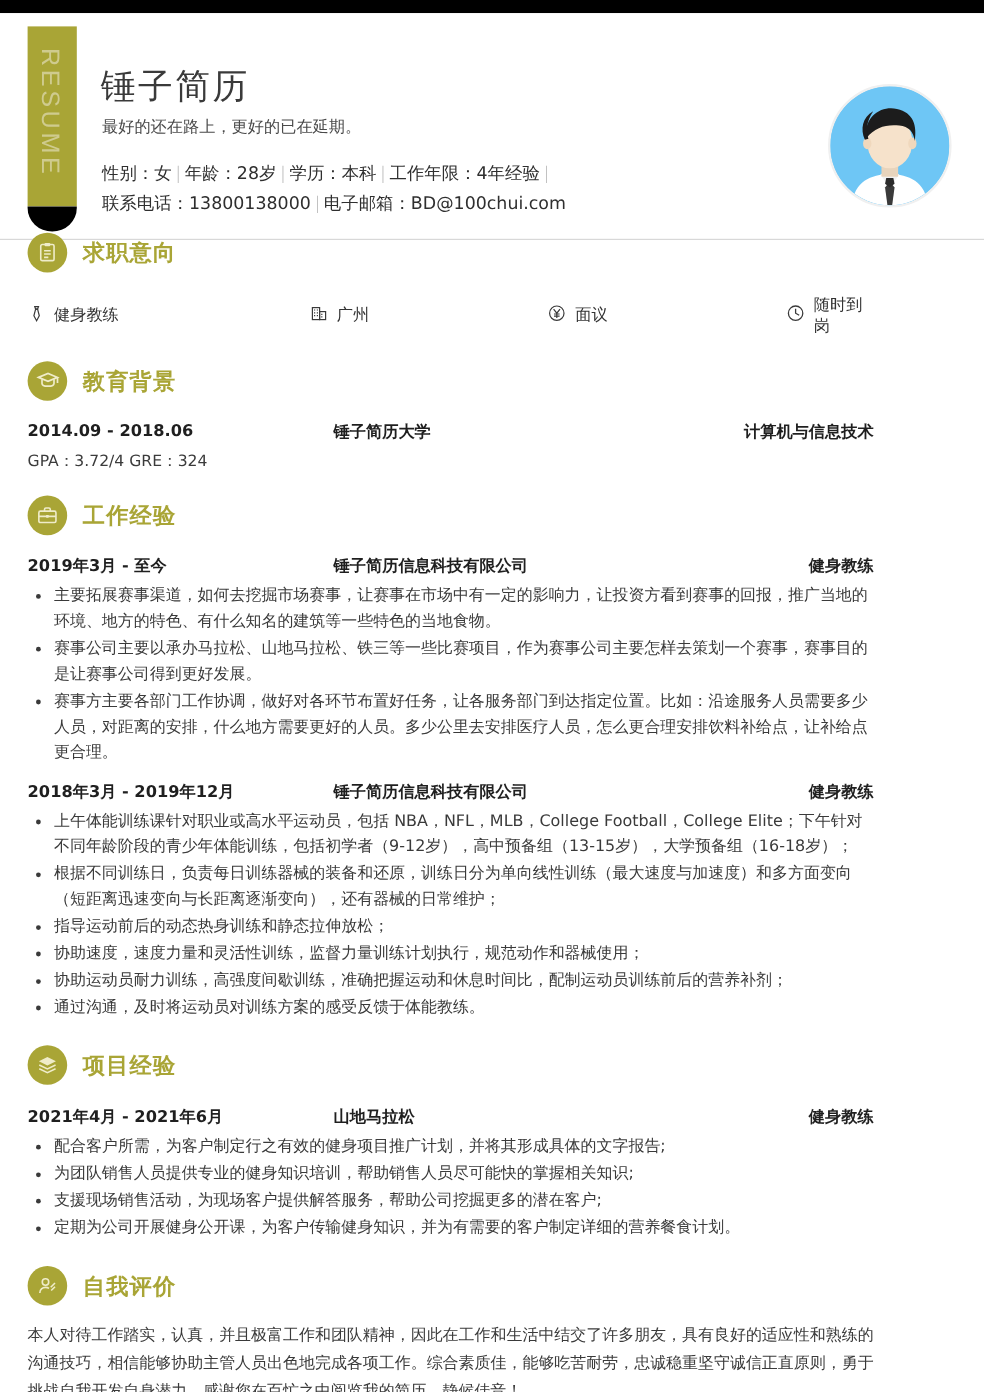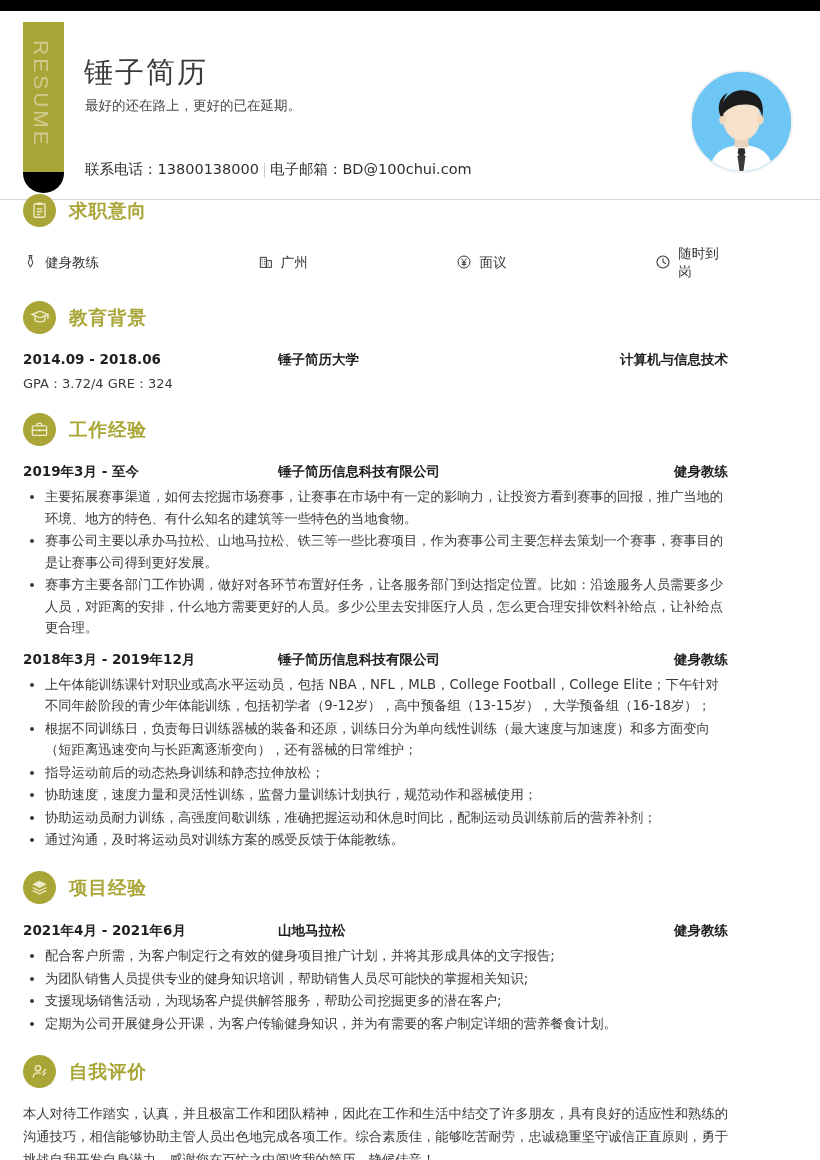--- a/index.html
+++ b/index.html
@@ -234,20 +234,23 @@
 <div class="header">
 
   <div class="resume-tab">
     <span class="vtext">RESUME</span>
   </div>
   <div class="resume-tab-foot"></div>
 
   <div class="hdr-name">锤子简历</div>
   <div class="hdr-slogan">最好的还在路上，更好的已在延期。</div>
 
+  <div class="hdr-line1">
+    <span>性别：女</span><span class="sep">|</span><span>年龄：28岁</span><span class="sep">|</span><span>学历：本科</span><span class="sep">|</span><span>工作年限：4年经验</span><span class="sep">|</span>
+  </div>
 
   <div class="hdr-line2">
     <span>联系电话：13800138000</span><span class="sep">|</span><span>电子邮箱：BD@100chui.com</span>
   </div>
 
   <div class="avatar">
     <svg viewBox="0 0 100 100" width="100%" height="100%">
       <rect width="100" height="100" fill="#6ec6f5"></rect>
 
       <path d="M18 100 C20 80 34 74 50 74 C66 74 80 80 82 100 Z" fill="#ffffff"></path>

